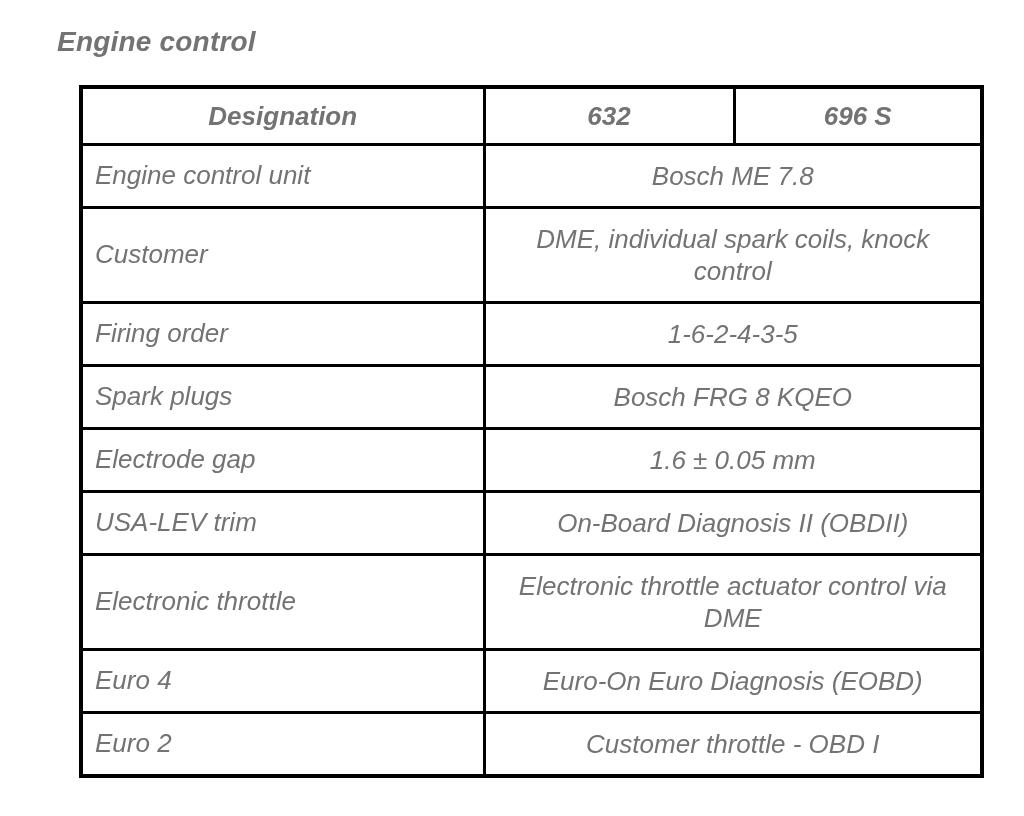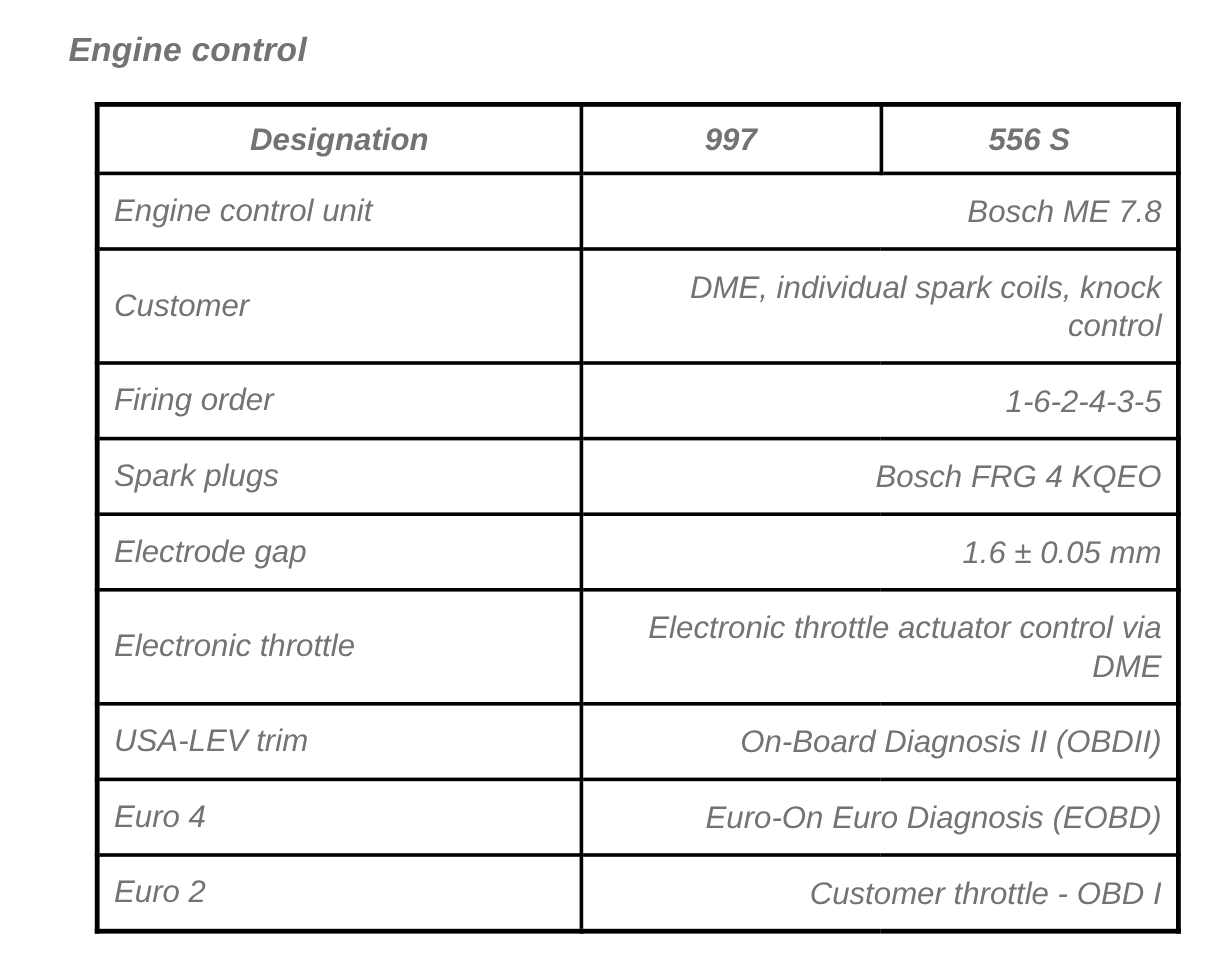--- a/index.html
+++ b/index.html
@@ -48,72 +48,72 @@
   table.spec-table th {
     font-weight: bold;
     text-align: center;
     padding: 11px 12px;
   }
   td.cell-designation {
     text-align: left;
     padding: 11px 10px 14px 12px;
   }
   td.cell-value {
-    text-align: right;
+    text-align: center;
     padding: 14px 12px;
   }
 </style>
 </head>
 <body>
 
 <div class="page">
 
   <h1 class="page-title">Engine control</h1>
 
   <table class="spec-table">
     <colgroup>
       <col style="width:403px">
       <col style="width:250px">
       <col style="width:248px">
     </colgroup>
     <thead>
       <tr>
         <th>Designation</th>
-        <th>997</th>
-        <th>556 S</th>
+        <th>632</th>
+        <th>696 S</th>
       </tr>
     </thead>
     <tbody>
       <tr>
         <td class="cell-designation">Engine control unit</td>
         <td class="cell-value" colspan="2">Bosch ME 7.8</td>
       </tr>
       <tr>
         <td class="cell-designation">Customer</td>
         <td class="cell-value" colspan="2">DME, individual spark coils, knock control</td>
       </tr>
       <tr>
         <td class="cell-designation">Firing order</td>
         <td class="cell-value" colspan="2">1-6-2-4-3-5</td>
       </tr>
       <tr>
         <td class="cell-designation">Spark plugs</td>
-        <td class="cell-value" colspan="2">Bosch FRG 4 KQEO</td>
+        <td class="cell-value" colspan="2">Bosch FRG 8 KQEO</td>
       </tr>
       <tr>
         <td class="cell-designation">Electrode gap</td>
         <td class="cell-value" colspan="2">1.6 ± 0.05 mm</td>
       </tr>
       <tr>
+        <td class="cell-designation">USA-LEV trim</td>
+        <td class="cell-value" colspan="2">On-Board Diagnosis II (OBDII)</td>
+      </tr>
+      <tr>
         <td class="cell-designation">Electronic throttle</td>
         <td class="cell-value" colspan="2">Electronic throttle actuator control via DME</td>
-      </tr>
-      <tr>
-        <td class="cell-designation">USA-LEV trim</td>
-        <td class="cell-value" colspan="2">On-Board Diagnosis II (OBDII)</td>
       </tr>
       <tr>
         <td class="cell-designation">Euro 4</td>
         <td class="cell-value" colspan="2">Euro-On Euro Diagnosis (EOBD)</td>
       </tr>
       <tr>
         <td class="cell-designation">Euro 2</td>
         <td class="cell-value" colspan="2">Customer throttle - OBD I</td>
       </tr>
     </tbody>

